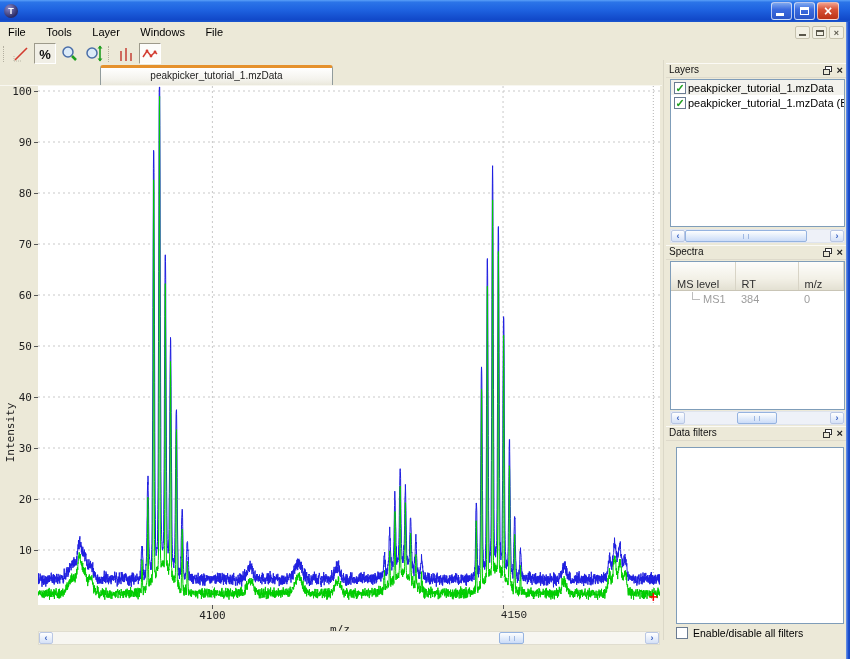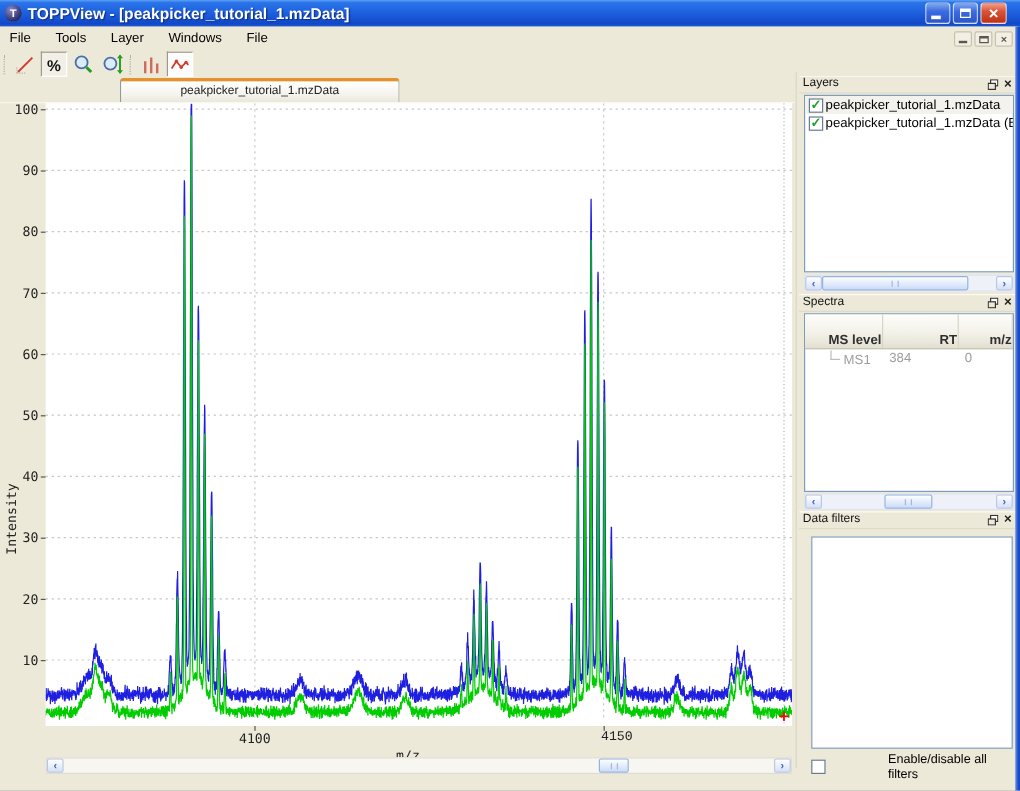--- a/index.html
+++ b/index.html
@@ -78,22 +78,22 @@
   .pt-icons { position:absolute; right:3px; top:2px; display:flex; gap:5px; align-items:center; }
   .pt-close { font-size:11px; font-weight:bold; color:#222; line-height:10px; }
   .listbox { background:#fff; border:1px solid #7f9db9; }
   .layer-row { display:flex; align-items:center; height:15px; font-size:11px; color:#000; white-space:nowrap; overflow:hidden; }
   .xp-check { width:12px; height:12px; background:#fff; border:1px solid #6a7b91; margin:0 2px 0 3px;
     display:flex; align-items:center; justify-content:center; flex:0 0 auto; }
   .xp-check .mark { display:none; color:#21a121; font-weight:bold; font-size:11px; line-height:10px; }
   .xp-check.checked .mark { display:block; }
 
   table.spectra { border-collapse:collapse; width:100%; table-layout:fixed; font-size:11px; }
-  table.spectra th { background:linear-gradient(#fdfdfb,#f2f0e6 60%,#e3e0d2); font-weight:bold;
-    text-align:right; padding:16px 0 0 6px; height:19px; color:#2f2f2f;
+  table.spectra th { background:linear-gradient(#fdfdfb,#f2f0e6 60%,#e3e0d2); font-weight:normal;
+    text-align:left; padding:16px 0 0 6px; height:19px; color:#2f2f2f;
     border-right:1px solid #d8d4c6; border-bottom:1px solid #c9c5b6; }
   table.spectra td { height:16px; color:#9d9d9d; padding-left:6px; }
   .tree-branch { display:inline-block; width:8px; height:8px; border-left:1px solid #bdbdbd;
     border-bottom:1px solid #bdbdbd; margin:0 3px 3px 5px; }
 
   
   #statusbar { position:absolute; left:0; top:642px; width:850px; height:17px; background:#ece9d8;
     border-top:1px solid #fdfcf7; box-shadow:0 -2px 0 #dbd8c6; font-size:11px; color:#000; }
   .sb-sep { position:absolute; top:2px; width:2px; height:13px;
     border-left:1px solid #aeab99; border-right:1px solid #fff; }
@@ -103,21 +103,20 @@
     background:linear-gradient(90deg,#6f97e8,#1b4fd0 60%,#1745b8); }
   .divider-v { position:absolute; left:663px; top:60px; width:1px; height:580px; background:#dbd8c8; }
 </style>
 </head>
 <body>
 
 <div id="window">
 
   <div id="titlebar">
     <div id="app-icon">T</div>
-    <div id="title-text">TOPPView - [peakpicker_tutorial_1.mzData]</div>
     <div id="tb-buttons">
       <div class="tb-btn">
           <div class="g-min"></div>
         </div>
       <div class="tb-btn">
           <div class="g-rest"></div>
         </div>
       <div class="tb-btn close g-close">×</div>
     </div>
   </div>
@@ -327,21 +326,21 @@
       <span>Data filters</span>
       <span class="pt-icons">
         <svg width="9" height="9">
           <rect x="2.5" y="0.5" width="6" height="5" fill="#fff" stroke="#333"></rect>
           <rect x="0.5" y="3.5" width="6" height="5" fill="#ece9d8" stroke="#333"></rect>
         </svg>
         <span class="pt-close">×</span>
       </span>
     </div>
     <div class="listbox" style="position:absolute; left:10px; top:387px; width:168px; height:177px;"></div>
-    <div style="position:absolute; left:10px; top:567px; display:flex; align-items:center; font-size:10.5px;gap:47px;">
+    <div style="position:absolute; left:10px; top:567px; display:flex; align-items:center; font-size:10.5px;">
       <span class="xp-check" style="margin-left:0;"></span>
       <span style="margin-left:3px;">Enable/disable all filters</span>
     </div>
   </div>
 
 
   <div id="right-border"></div>
 </div>
 
 </body></html>

